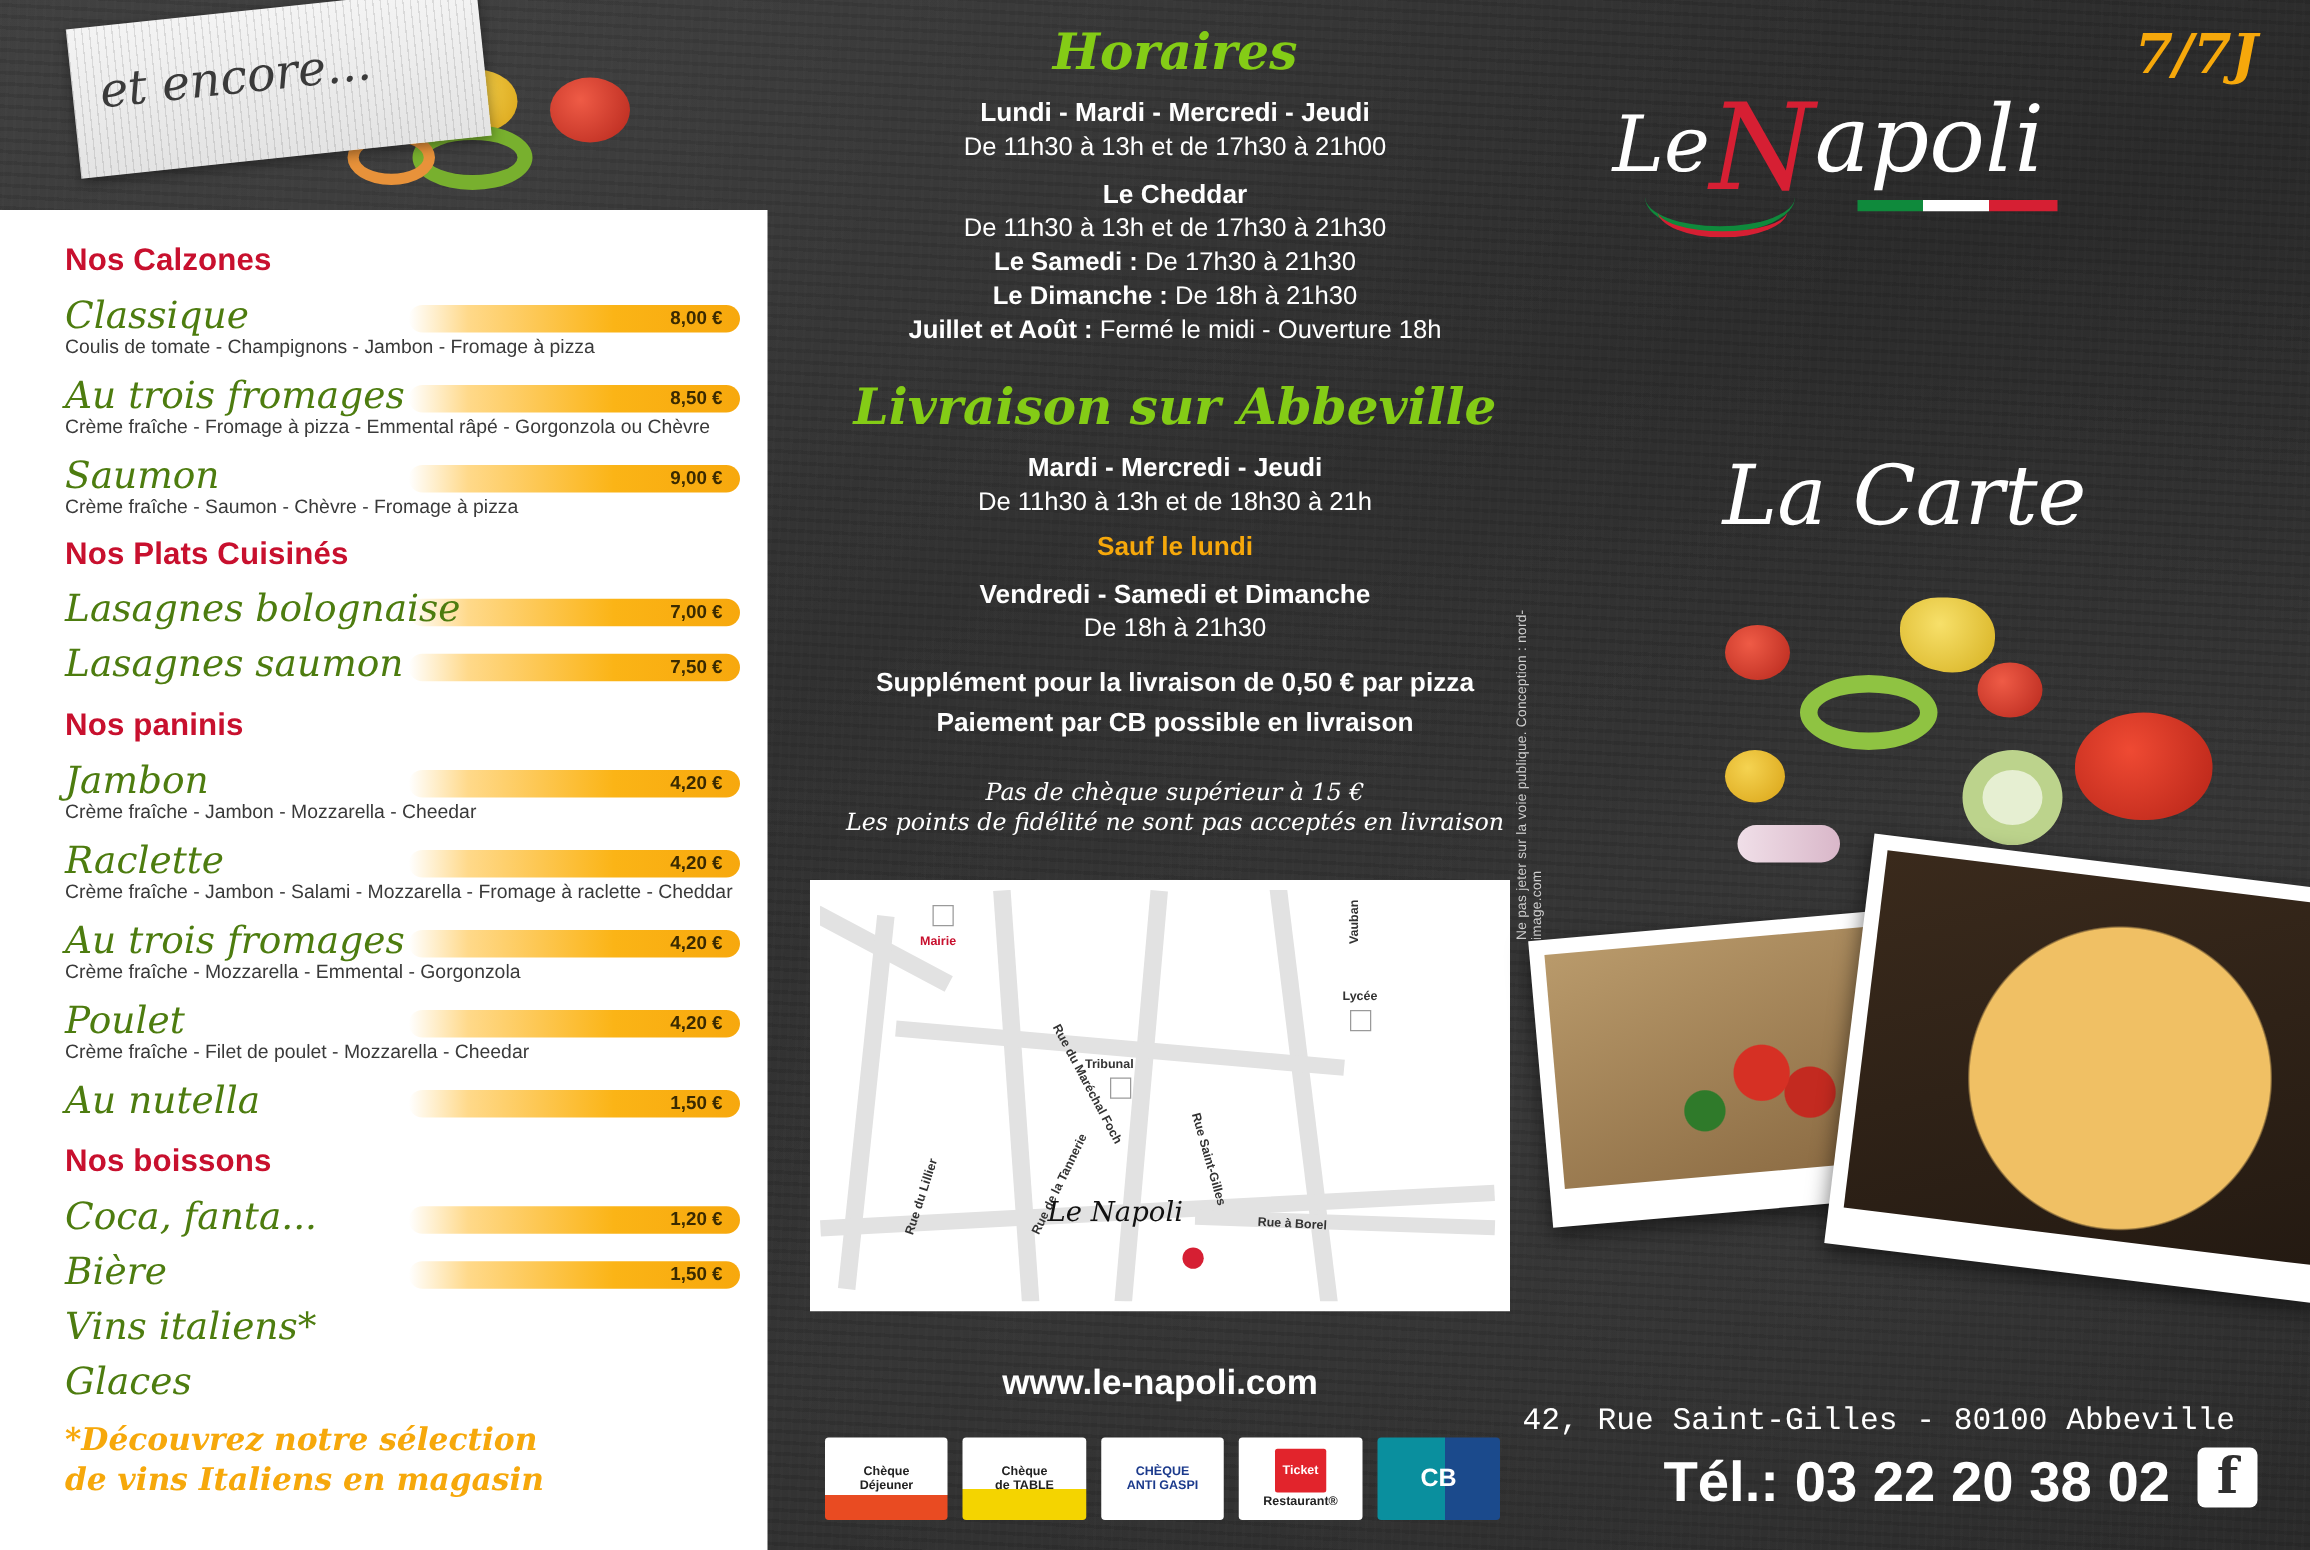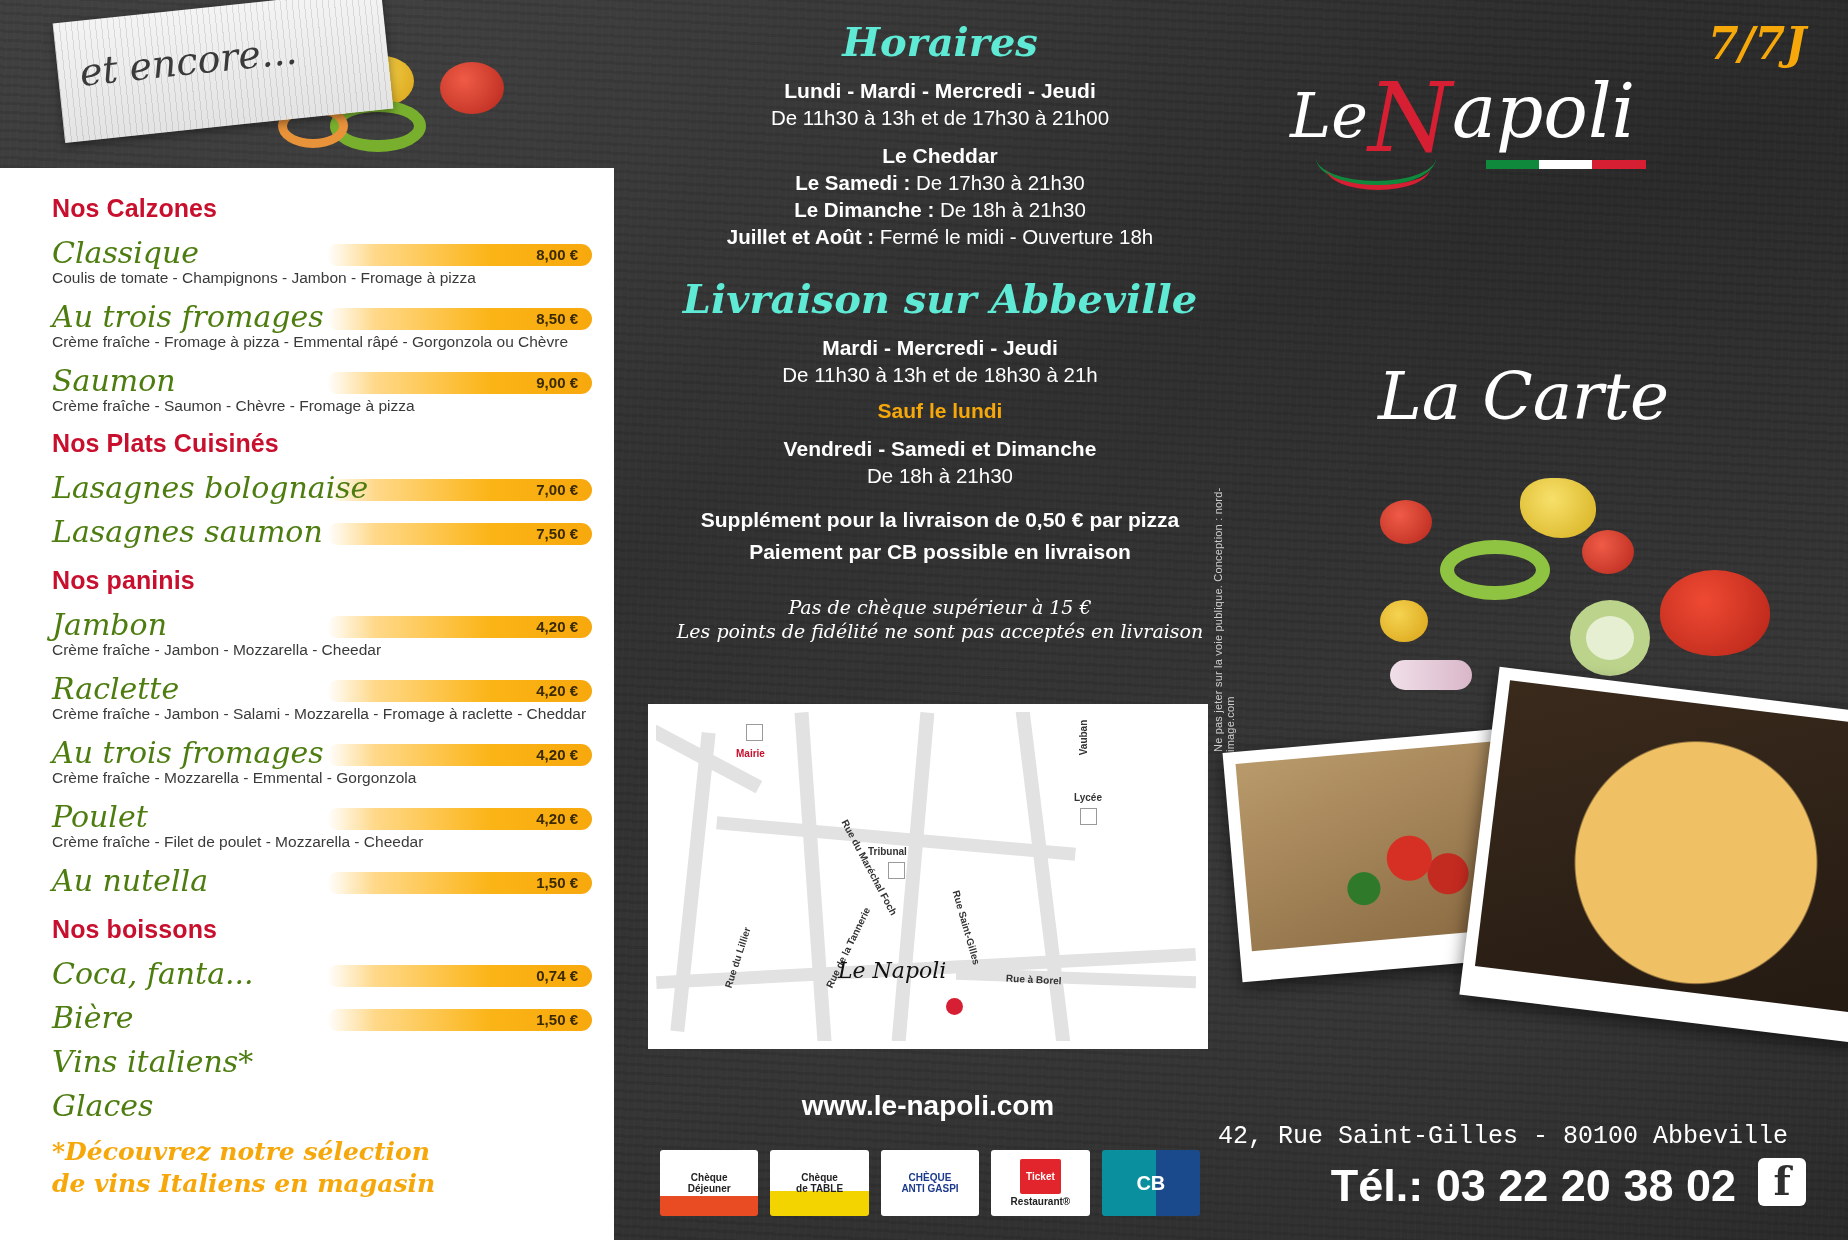--- a/index.html
+++ b/index.html
@@ -76,21 +76,21 @@
     font-size:38px; color:#3a3a3a;
   }
   .veg{ position:absolute; border-radius:50%; }
 
   
   #center{
     position:absolute; left:620px; top:18px; width:640px; text-align:center;
   }
   .head-script{
     font-family:"DejaVu Serif", serif; font-style:italic; font-weight:bold;
-    color:#5eead4; font-size:40px; margin:0 0 12px 0;
+    color:#84cc16; font-size:40px; margin:0 0 12px 0;
   }
   .h-line-b{ font-weight:bold; font-size:21px; margin-top:14px; }
   .h-line{ font-size:20.5px; margin-top:3px; }
   .mix b{ font-weight:bold; }
   .gold-b{ color:#f6a80b; font-weight:bold; font-size:21px; margin-top:12px; }
   .supp{ font-weight:bold; font-size:21px; margin-top:20px; }
   .italic-small{
     font-family:"DejaVu Serif", serif; font-style:italic; font-size:19px; margin-top:32px;
   }
 
@@ -270,21 +270,21 @@
         <div class="item-name script">Au nutella</div>
         <div class="price">1,50 €</div>
       </div>
     </div>
 
     <div class="cat-title">Nos boissons</div>
     <div class="item">
       <div class="item-row">
         <div class="price-bar"></div>
         <div class="item-name script">Coca, fanta...</div>
-        <div class="price">0,74 €</div>
+        <div class="price">1,20 €</div>
       </div>
     </div>
     <div class="item">
       <div class="item-row">
         <div class="price-bar"></div>
         <div class="item-name script">Bière</div>
         <div class="price">1,50 €</div>
       </div>
     </div>
     <div class="item">
@@ -304,20 +304,21 @@
     <div>de vins Italiens en magasin</div>
   </div>
 </div>
 
 <div id="center">
   <div class="head-script">Horaires</div>
 
   <div class="h-line-b">Lundi - Mardi - Mercredi - Jeudi</div>
   <div class="h-line">De 11h30 à 13h et de 17h30 à 21h00</div>
   <div class="h-line-b">Le Cheddar</div>
+  <div class="h-line">De 11h30 à 13h et de 17h30 à 21h30</div>
   <div class="h-line mix">
     <b>Le Samedi : </b><span>De 17h30 à 21h30</span>
   </div>
   <div class="h-line mix">
     <b>Le Dimanche : </b><span>De 18h à 21h30</span>
   </div>
   <div class="h-line mix">
     <b>Juillet et Août : </b><span>Fermé le midi - Ouverture 18h</span>
   </div>
 

